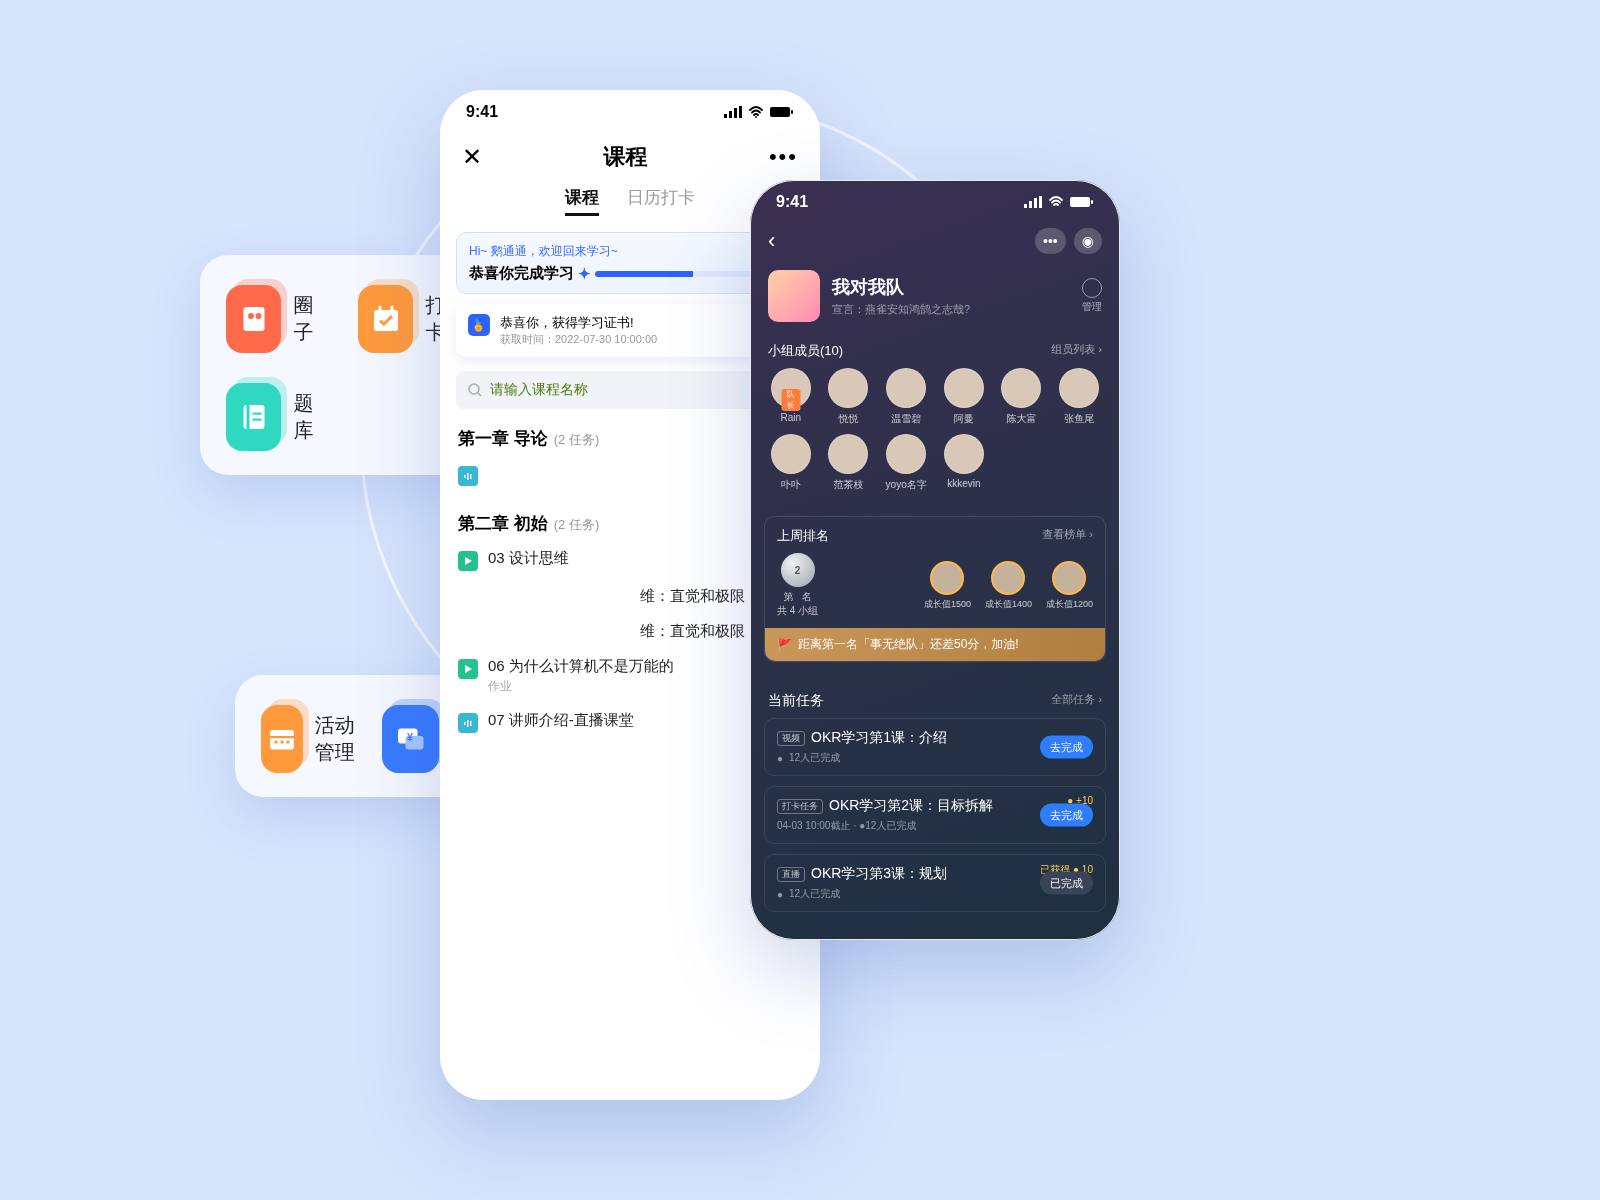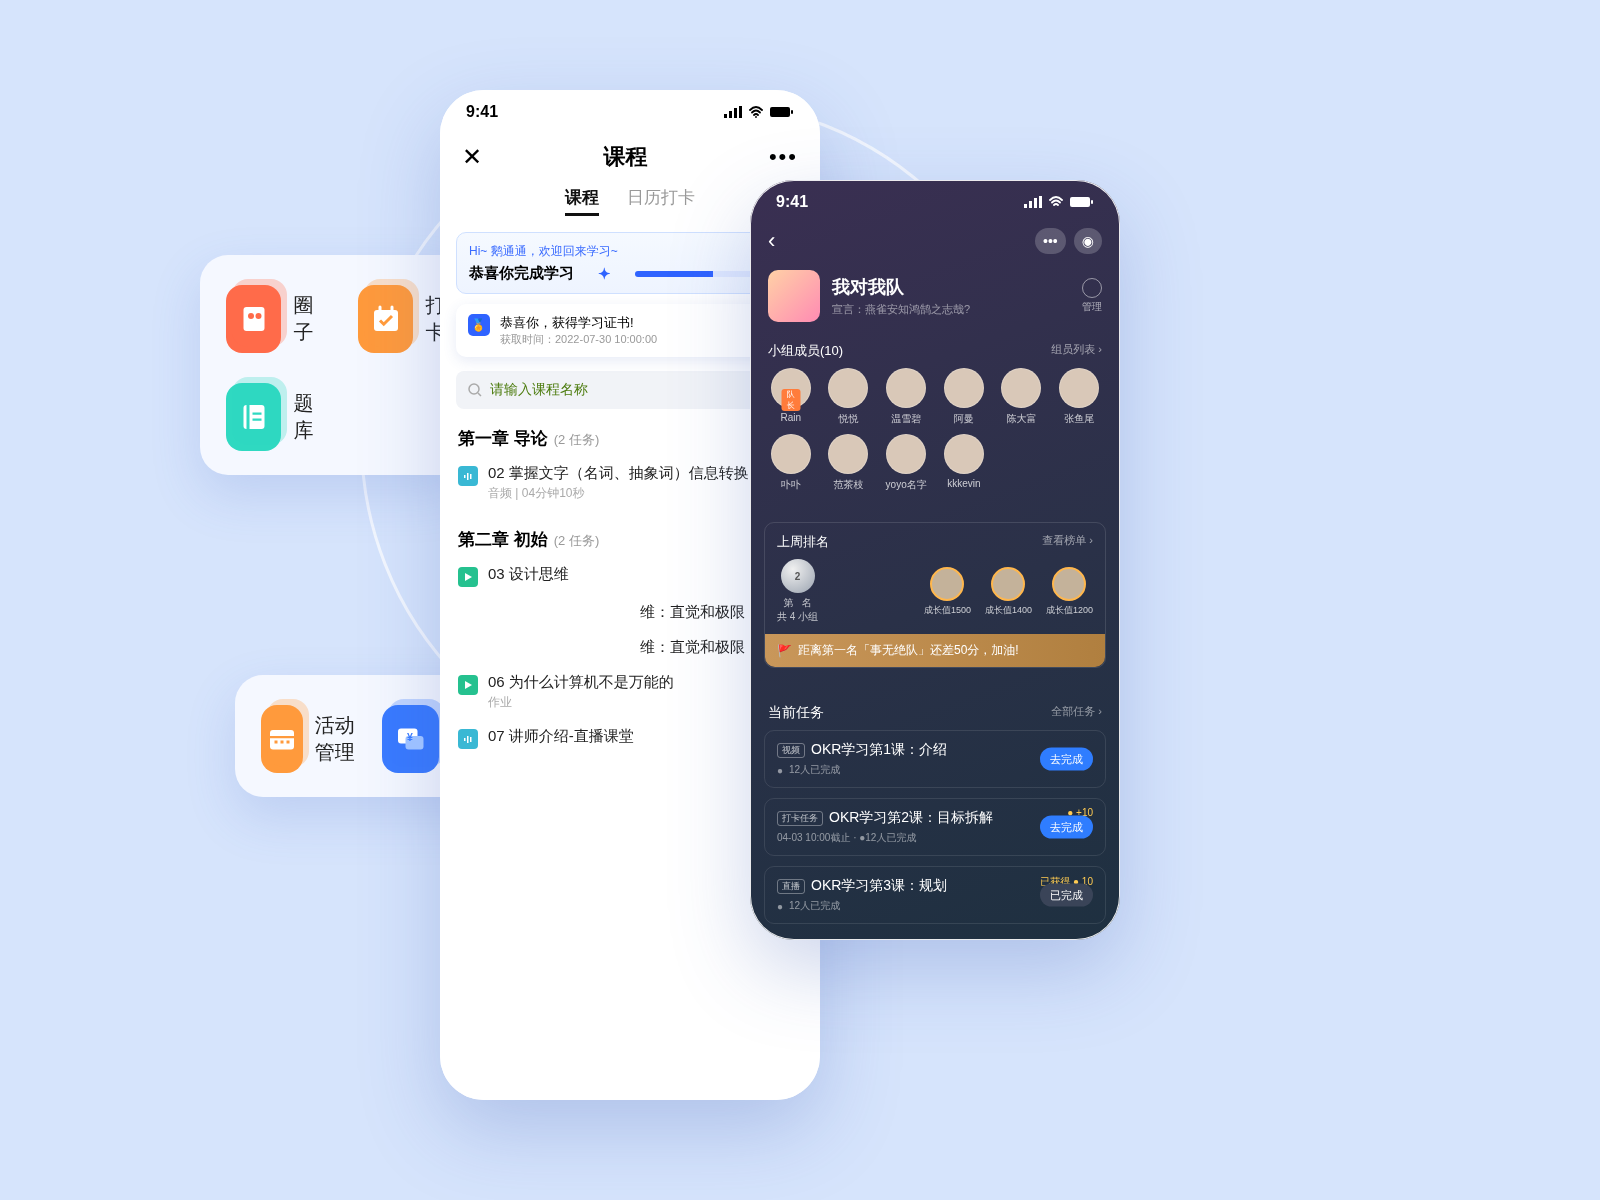--- a/index.html
+++ b/index.html
@@ -63,21 +63,21 @@
 .title-row .title { font-size: 22px; font-weight: 600; }
 .title-row .dots { font-size: 22px; letter-spacing: 2px; }
 .tabs { display: flex; justify-content: center; gap: 28px; font-size: 17px; color: #999; padding-bottom: 10px; }
 .tabs .active { color: #111; font-weight: 600; border-bottom: 3px solid #111; padding-bottom: 4px; }
 .banner {
   margin: 6px 16px 10px; border: 1px solid #cfe0ff; border-radius: 10px;
   padding: 10px 12px; background: linear-gradient(#f5f9ff,#eef4ff);
   font-size: 13px;
 }
 .banner .hi { color: #3a6bff; font-size: 12px; }
-.banner .congrats { font-weight: 700; font-size: 15px; margin-top: 4px; display: flex; align-items: center; gap: 24px; }
+.banner .congrats { font-weight: 700; font-size: 15px; margin-top: 4px; display: flex; align-items: center; gap: 4px; }
 .banner .bar { flex: 1; height: 6px; background: #dfe8ff; border-radius: 3px; overflow: hidden; }
 .banner .bar i { display: block; height: 100%; width: 50%; background: #2f63ff; }
 .cert-card {
   margin: 0 16px 14px; background: #fff; border-radius: 10px; padding: 10px 12px;
   box-shadow: 0 4px 14px rgba(60,90,180,.12); display: flex; gap: 10px; position: relative;
   font-size: 13px;
 }
 .cert-card .sq { width: 22px; height: 22px; background: #2f63ff; border-radius: 5px; flex-shrink: 0; display:flex;align-items:center;justify-content:center;color:#fff;font-size:12px;}
 .cert-card .view { position: absolute; right: 10px; top: 10px; color: #2f63ff; font-size: 13px; }
 .cert-card .sub { color: #999; font-size: 11px; }
@@ -110,21 +110,21 @@
 .team-head .tname { font-size:18px; font-weight:600; }
 .team-head .tsub { font-size:11px; color: rgba(255,255,255,.5); margin-top:3px; }
 .team-head .mgr { margin-left:auto; text-align:center; font-size:10px; color:rgba(255,255,255,.6); }
 .team-head .mgr .ic { width:20px;height:20px;border:1.5px solid rgba(255,255,255,.5);border-radius:50%;margin:0 auto 2px; }
 .sec-row { display:flex; justify-content:space-between; padding: 6px 18px 8px; font-size:13px; }
 .sec-row .more { color: rgba(255,255,255,.55); font-size:11px; }
 .members { display:grid; grid-template-columns:repeat(6,1fr); gap:8px 4px; padding: 0 14px 8px; }
 .member { text-align:center; font-size:10px; color:rgba(255,255,255,.75); }
 .member .av { width:40px;height:40px;border-radius:50%;background:#d9c8b8;margin:0 auto 4px;border:1px solid rgba(255,255,255,.2); position:relative;}
 .member .tag { position:absolute;bottom:-4px;left:50%;transform:translateX(-50%);background:#ff7c3b;font-size:8px;padding:0 3px;border-radius:3px;color:#fff;}
-.rank-card { margin: 22px 14px; border:1px solid rgba(255,255,255,.12); border-radius:10px; padding:10px 12px 0; }
+.rank-card { margin: 16px 14px; border:1px solid rgba(255,255,255,.12); border-radius:10px; padding:10px 12px 0; }
 .rank-row { display:flex; align-items:center; gap:14px; }
 .rank-medal { text-align:center; font-size:10px; color:rgba(255,255,255,.7); }
 .rank-medal .md { width:34px;height:34px;border-radius:50%;background:radial-gradient(circle at 35% 30%,#f0f0f0,#9aa3b0);margin:0 auto 3px;display:flex;align-items:center;justify-content:center;font-weight:700;color:#555;}
 .rankers { display:flex; gap:14px; flex:1; justify-content:flex-end; }
 .ranker { text-align:center; font-size:9px; color:rgba(255,255,255,.75); }
 .ranker .av { width:34px;height:34px;border-radius:50%;background:#c4b29a;margin:0 auto 3px;border:2px solid #ffb74d; }
 .rank-banner { margin:10px -12px 0; background:linear-gradient(90deg,#c9975a,#b07f3f); padding:8px 12px; font-size:12px; border-radius:0 0 10px 10px; display:flex;align-items:center;gap:6px;}
 .tasks-head { display:flex; justify-content:space-between; padding: 14px 18px 8px; font-size:14px; }
 .tasks-head .all { color:rgba(255,255,255,.5); font-size:11px; }
 .task { margin:0 14px 10px; border:1px solid rgba(255,255,255,.1); border-radius:10px; padding:10px 12px; position:relative; }
@@ -266,24 +266,20 @@
     <span class="cnt">(2 任务)</span>
   </div>
   <div class="lesson">
     <div class="badge audio">
         <svg width="10" height="10">
           <rect x="1" y="4" width="1.5" height="3" fill="#fff"></rect>
           <rect x="4" y="2" width="1.5" height="7" fill="#fff"></rect>
           <rect x="7" y="3" width="1.5" height="5" fill="#fff"></rect>
         </svg>
       </div>
-    <div>
-        <div class="t">02 掌握文字（名词、抽象词）信息转换</div>
-        <div class="m">音频 | 04分钟10秒</div>
-      </div>
   </div>
 
   <div class="chapter" style="margin-top:18px">
     <span>第二章 初始</span>
     <span class="cnt">(2 任务)</span>
   </div>
   <div class="lesson">
     <div class="badge video">
         <svg width="10" height="10">
           <polygon points="2,1 9,5 2,9" fill="#fff"></polygon>

